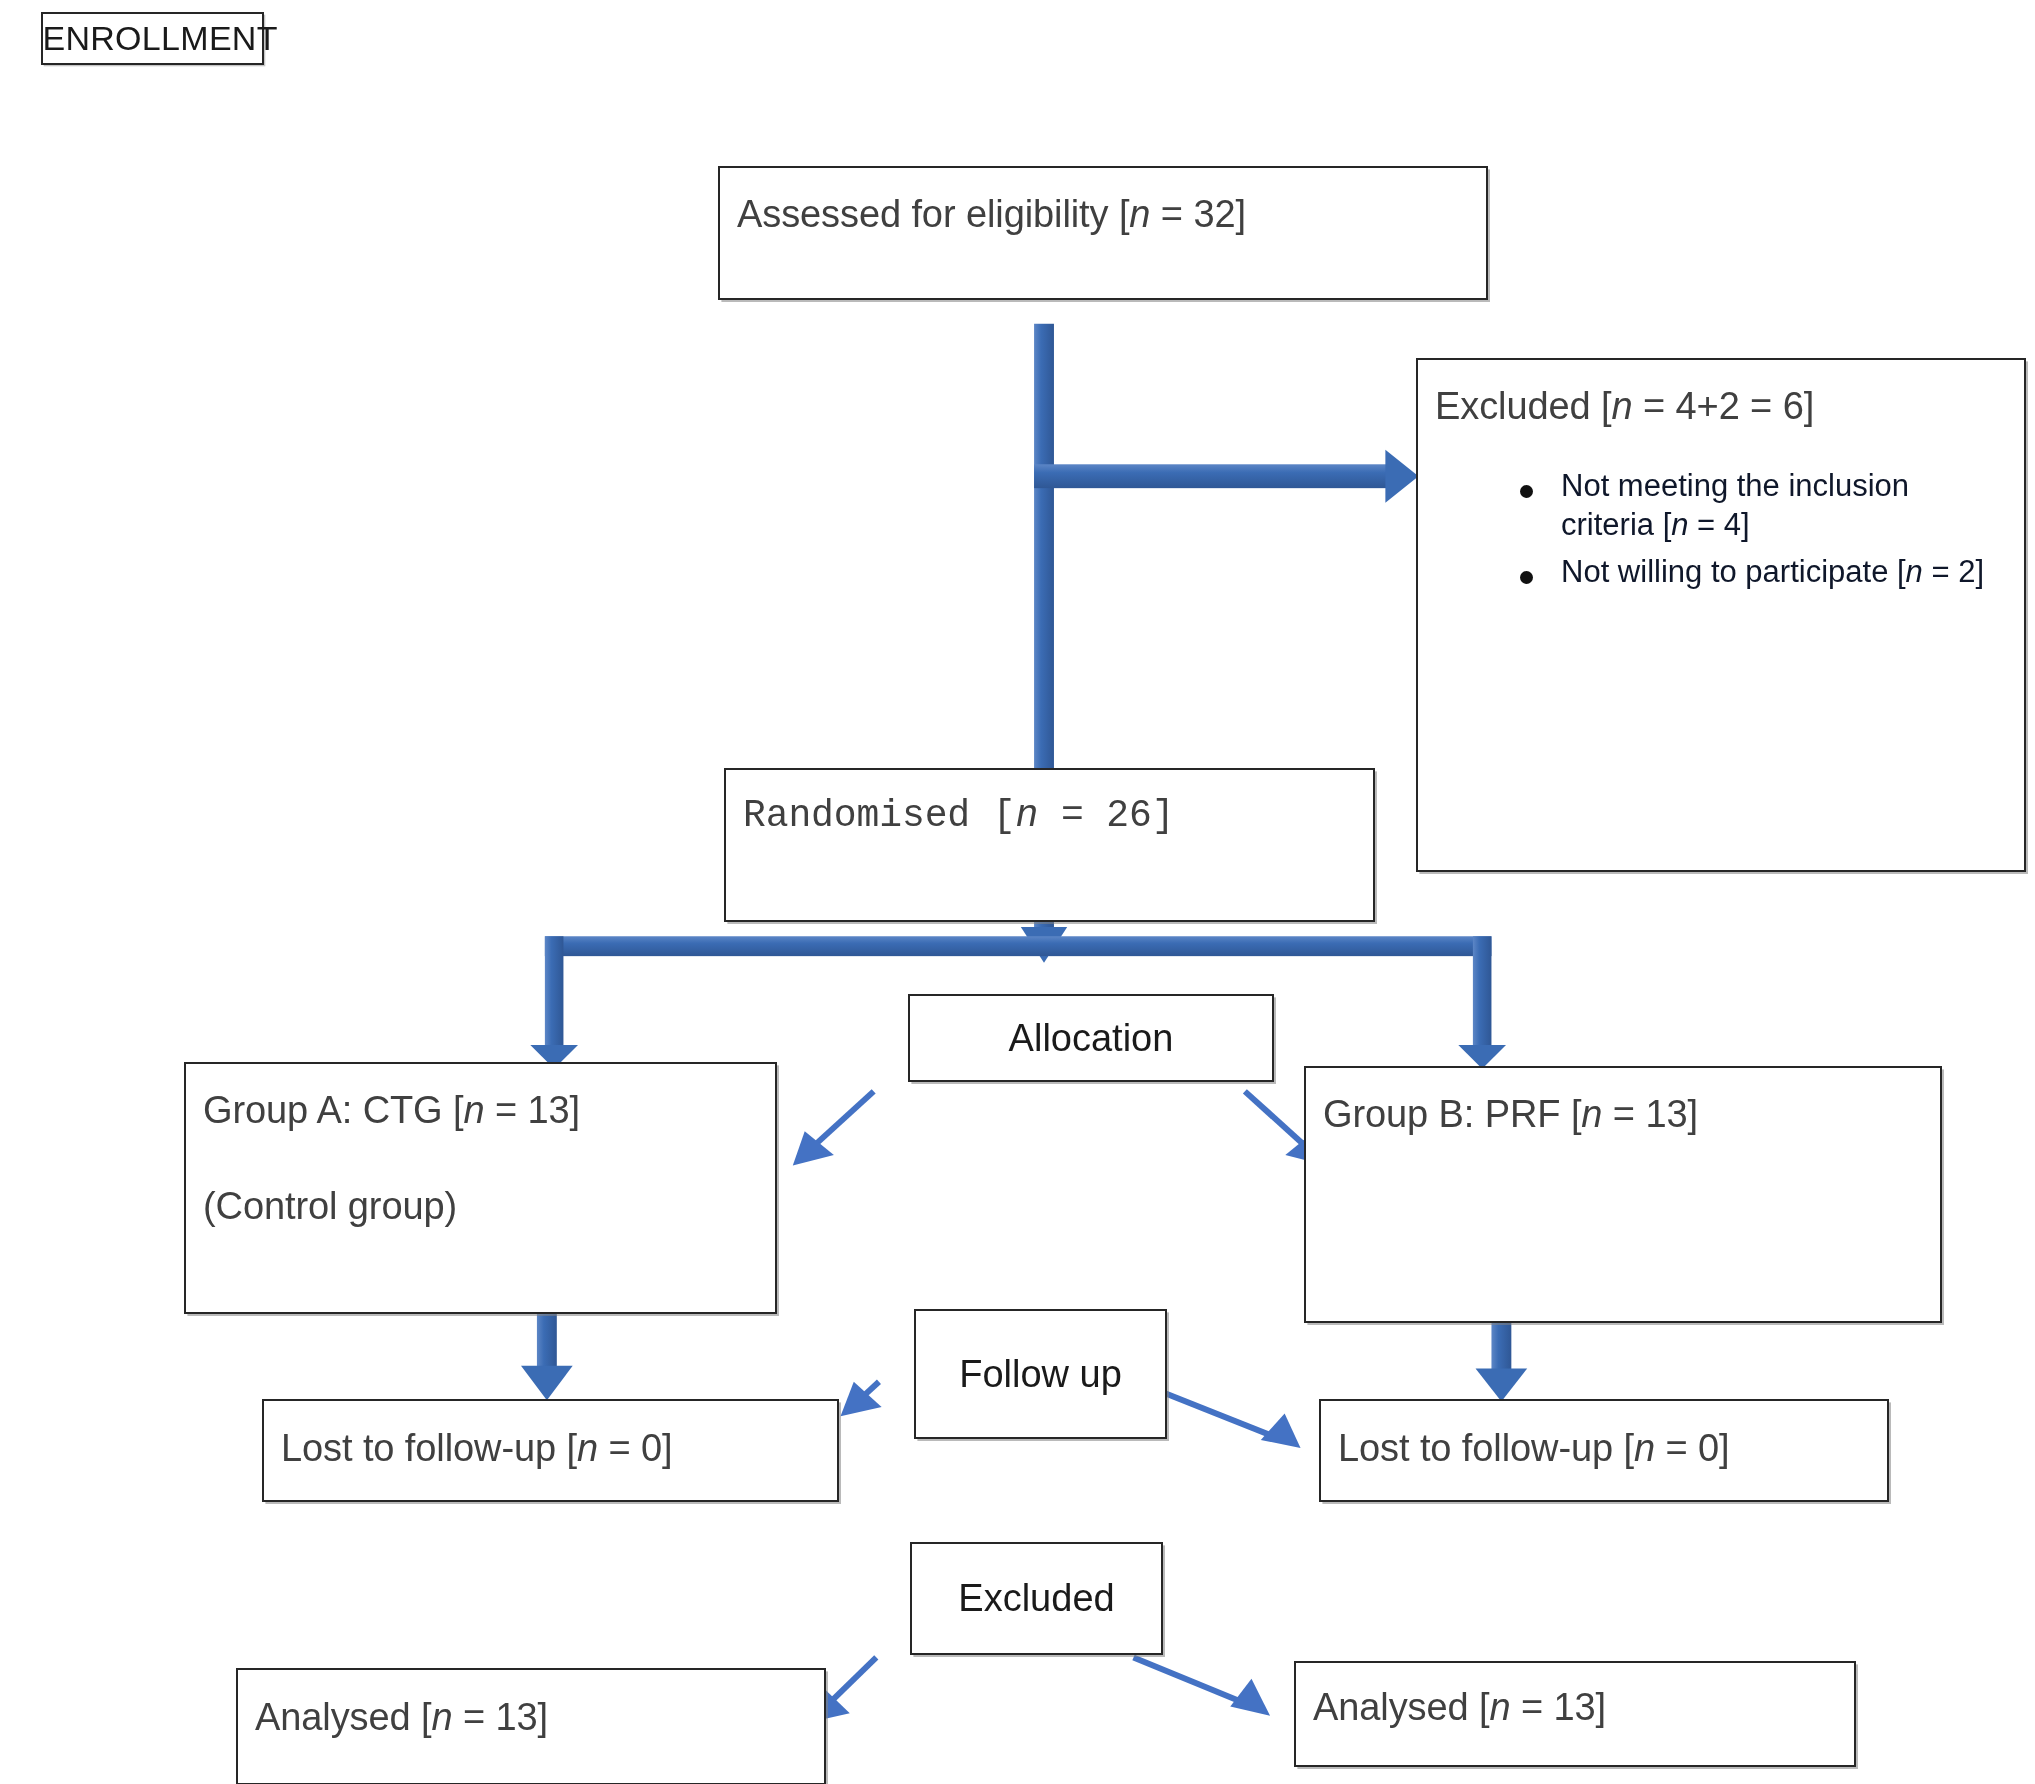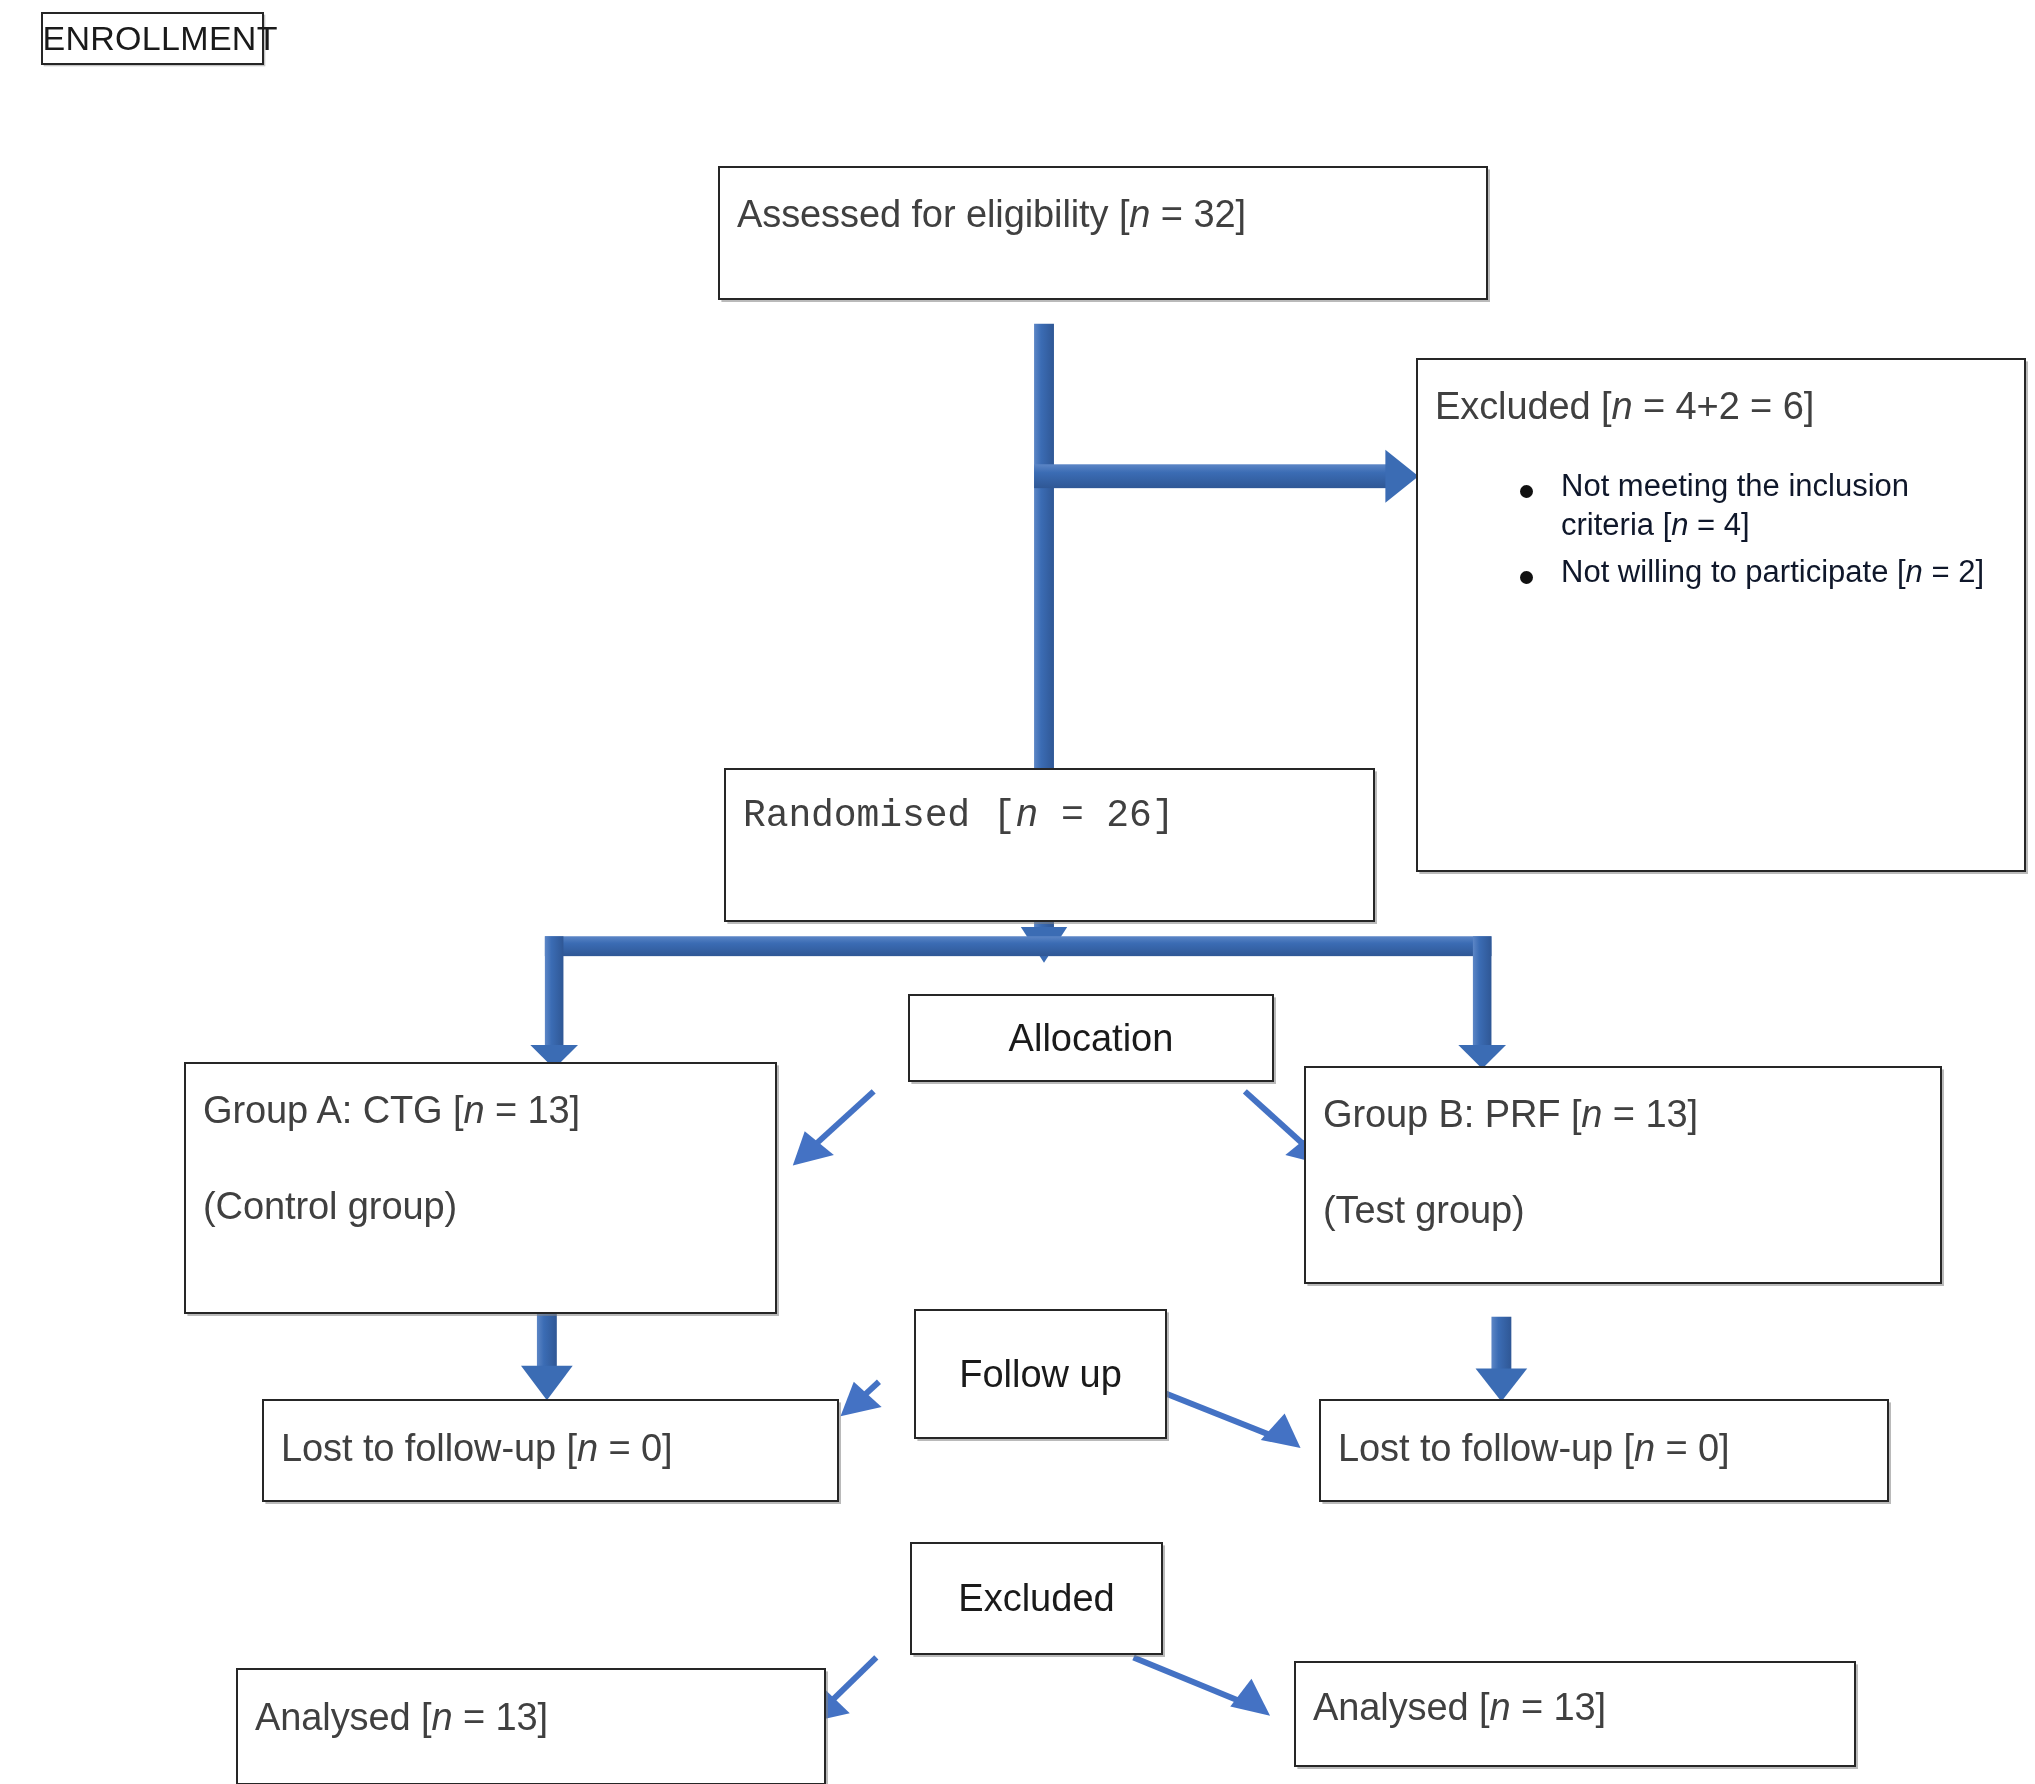--- a/index.html
+++ b/index.html
@@ -60,21 +60,21 @@
     padding-left: 14.6px;
     letter-spacing: 0.3px;
   }
 
   
   #eligibility-box { left: 718px; top: 166px;  width: 770px; height: 134px; }
   #excluded-box    { left: 1416px; top: 358px;  width: 610px;  height: 514px; }
   #randomised-box  { left: 724px; top: 768px; width: 651px;  height: 154px; font-family: Liberation Mono, monospace; }
   #allocation-box  { left: 876px; top: 994px; width: 366px;  height: 88px; }
   #group-a-box     { left: 184px;  top: 1062px; width: 593px;  height: 252px; }
-  #group-b-box     { left: 1304px; top: 1066px; width: 638px;  height: 218px; padding-left: 41px; }
+  #group-b-box     { left: 1304px; top: 1066px; width: 638px;  height: 257px; padding-left: 41px; }
   #followup-box    { left: 882px; top: 1309px; width: 253px;  height: 130px; }
   #lost-a-box      { left: 262px;  top: 1399px; width: 577px;  height: 103px; }
   #lost-b-box      { left: 1319px; top: 1399px; width: 570px;  height: 103px; }
   #analysis-box    { left: 878px; top: 1542px; width: 253px;  height: 113px; }
   #analysed-a-box  { left: 236px;  top: 1668px; width: 590px;  height: 117px; }
   #analysed-b-box  { left: 1294px; top: 1661px; width: 562px;  height: 106px; }
 
   
   #excluded-box .head { top: 22.5px; }
   #excluded-box ul {
@@ -216,21 +216,20 @@
     <span>Allocation</span>
   </div>
 
   <div class="box" id="group-a-box">
     <div class="txt" style="top:22.5px;"><span>Group A: CTG [</span><span class="ital">n</span><span> = 13]</span></div>
     <div class="txt" style="top:119px;">(Control group)</div>
   </div>
 
   <div class="box" id="group-b-box">
     <div class="txt" style="top:22.5px;"><span>Group B: PRF [</span><span class="ital">n</span><span> = 13]</span></div>
-    <div class="txt" style="top:119px;">(Test group)</div>
   </div>
 
   <div class="box stagebox" id="followup-box">
     <span>Follow up</span>
   </div>
 
   <div class="box" id="lost-a-box">
     <div class="txt" style="top:24px;"><span>Lost to follow-up [</span><span class="ital">n</span><span> = 0]</span></div>
   </div>
 

